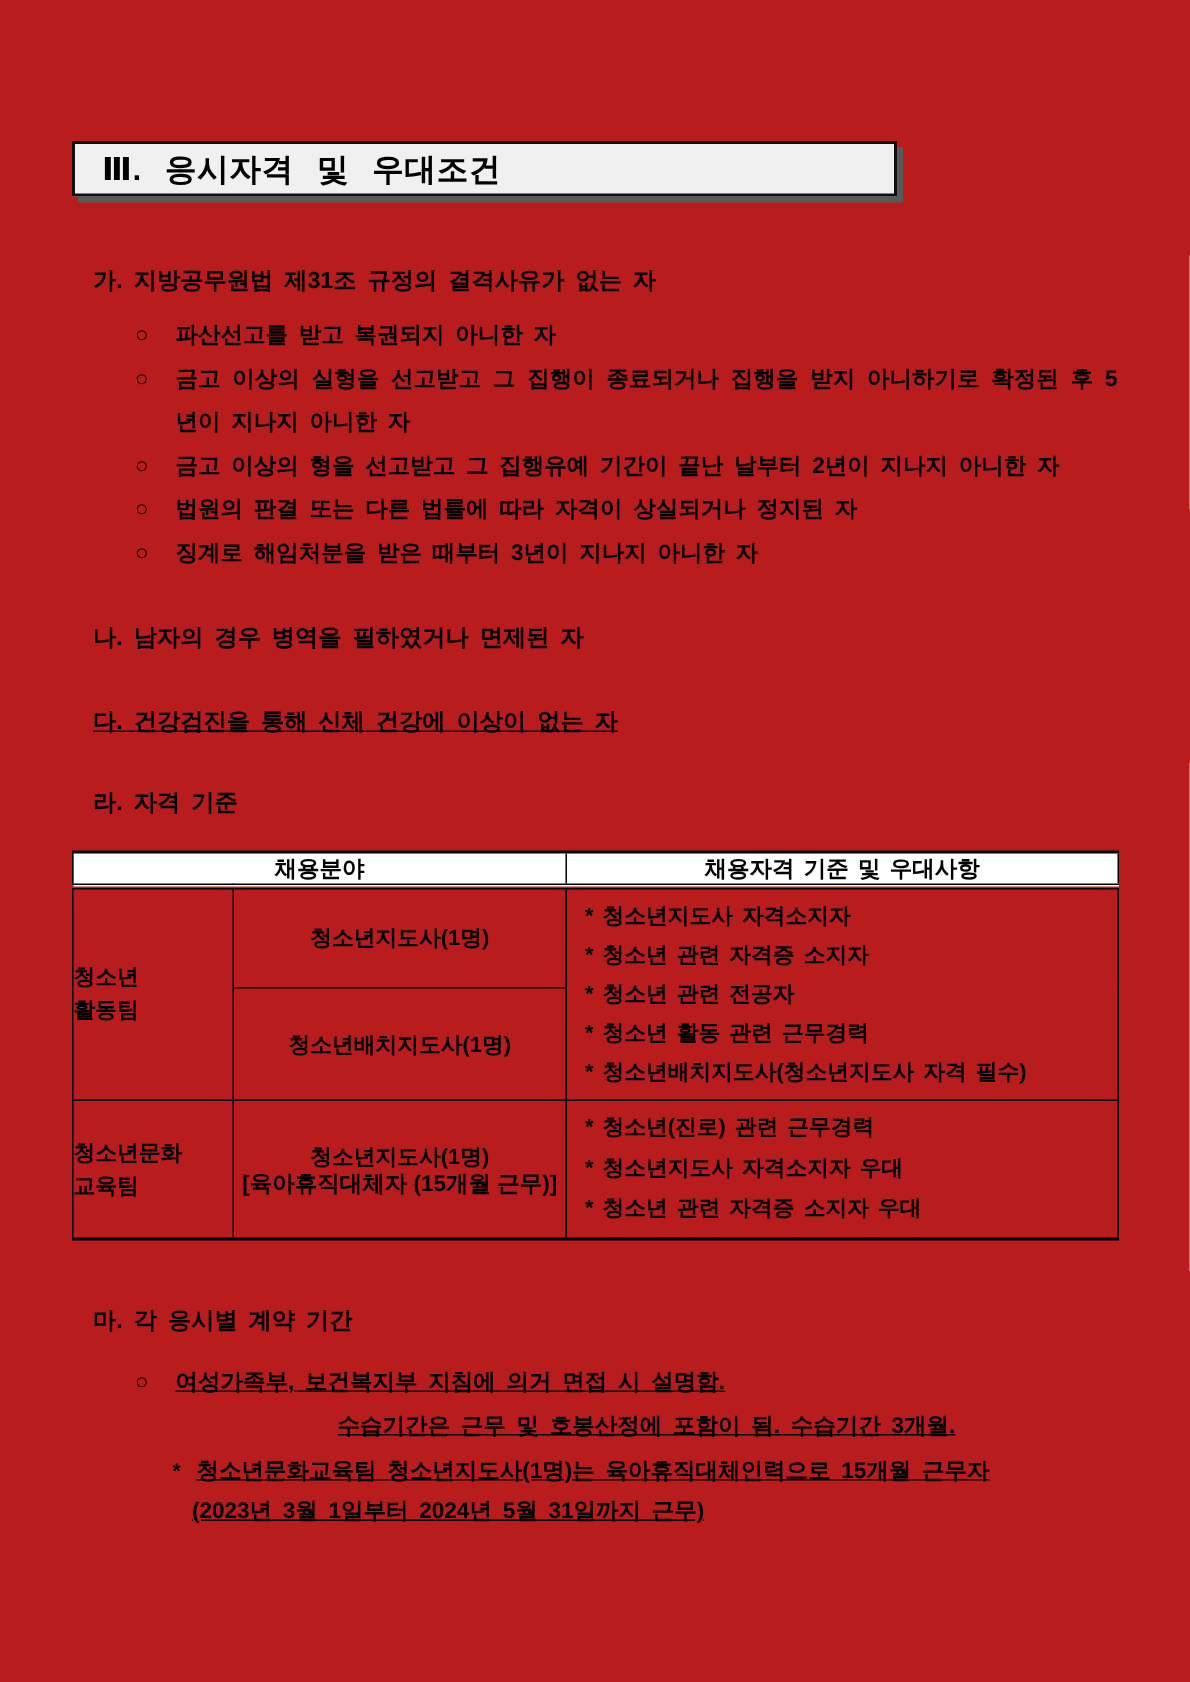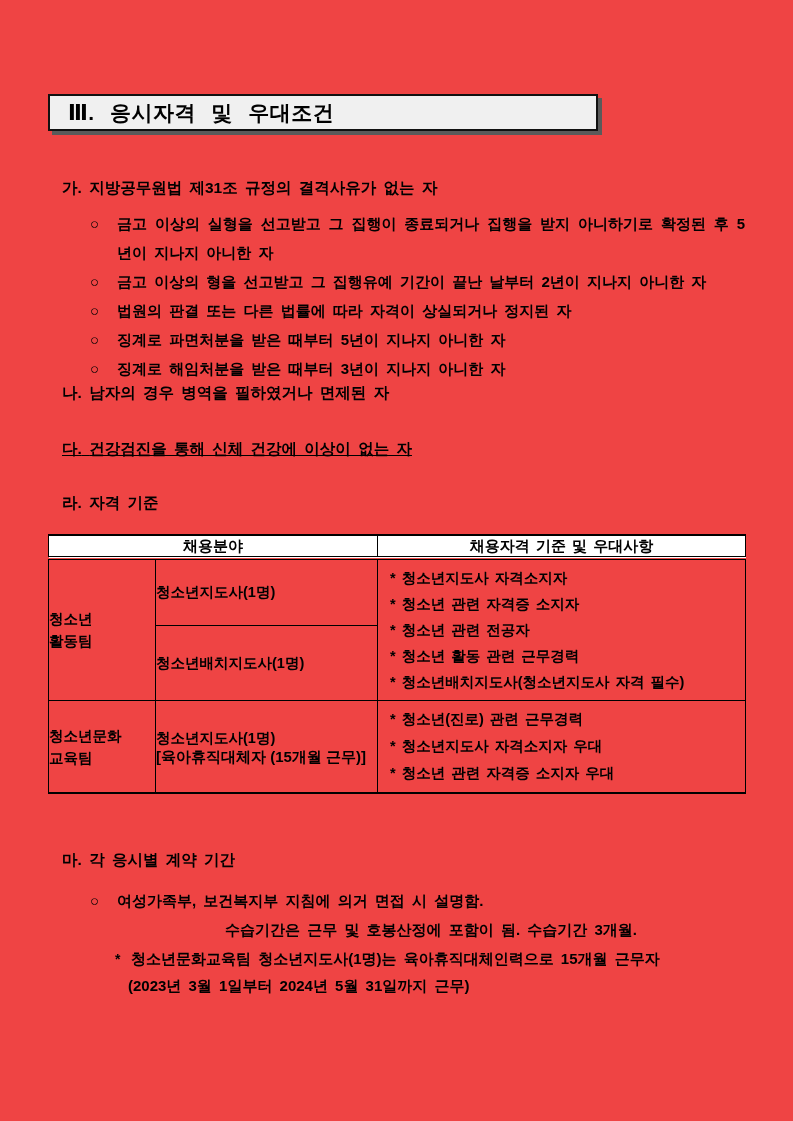--- a/index.html
+++ b/index.html
@@ -4,21 +4,21 @@
 <style>
   * { margin: 0; padding: 0; box-sizing: border-box; }
   html, body { background: #ffffff; }
   body {
     width: 793px; height: 1121px;
     font-family: "Liberation Sans", "DejaVu Sans", sans-serif;
     font-weight: 700; color: #000;
     font-size: 15px;
     overflow: hidden;
   }
-  .page { width: 793px; height: 1121px; position: relative; background: #ef4444; }
+  .page { width: 793px; height: 1121px; position: relative; background: #b91c1c; }
 
   
   .title-box {
     position: absolute; left: 48px; top: 94px;
     width: 550px; height: 37px;
     background: #f0f0f0;
     border: 2px solid #111;
     box-shadow: 4px 4px 0 0 #5a5a5a;
     display: flex; align-items: center;
     padding-left: 18px;
@@ -33,21 +33,21 @@
   }
   .sec-ga { margin-top: 18px; }
   .bullet-list { margin: 11px 48px 0 90px; width: 655px; }
   .bullet-item {
     padding-left: 27px; text-indent: -27px;
     line-height: 29px; word-spacing: 3px;
   }
   .bullet-item .bullet { display: inline-block; width: 27px; text-indent: 0; font-size: 15px; }
   .bullet-item.justify { text-align: justify; }
 
-  .sec-na { }
+  .sec-na { margin-top: 33px; }
   .sec-da { margin-top: 36px; text-decoration: underline; }
   .sec-ra { margin-top: 34px; }
 
   
   .qual-table {
     border-collapse: collapse; table-layout: fixed;
     width: 697px; margin: 21px 12px 0 48px;
     font-size: 14.5px;
   }
   .qual-table col.c-team { width: 107px; }
@@ -57,30 +57,30 @@
   .qual-table th {
     border-top: 2.5px solid #000;
     border-bottom: 4px double #000;
     height: 23px; text-align: center;
     font-size: 15px; word-spacing: 2px;
     background: #fff; font-weight: 700;
   }
   .qual-table tbody tr:last-child td { border-bottom: 2px solid #000; }
   .team-cell { vertical-align: middle; line-height: 22px; }
   .team-cell span { display: block; }
-  .pos-cell { vertical-align: middle; height: 59px; }
+  .pos-cell { text-align: center; vertical-align: middle; height: 59px; }
   .pos-cell.tall { height: 65px; }
   .pos-note { font-size: 15px; line-height: 15px; margin-top: 1px; }
   .crit-cell { vertical-align: middle; padding: 5px 4px 5px 12px; }
   .crit-line { line-height: 26px; word-spacing: 2px; }
   .row3 .crit-line { line-height: 27px; }
   .row3 .pos-cell { height: 73px; }
 
-  .sec-ma { margin-top: 56px; }
-  .ma-list { margin: 16px 48px 0 90px; width: 655px; }
+  .sec-ma { margin-top: 44px; }
+  .ma-list { margin: 16px 48px 0 90px; width: 655px; text-decoration: underline; }
   .ma-item { line-height: 29px; word-spacing: 3px; }
   .ma-item .bullet { display: inline-block; width: 27px; }
   .ma-plain { padding-left: 27px; text-align: center; }
   .ma-star { padding-left: 25px; line-height: 30px; }
   .ma-star .bullet { display: inline-block; width: 16px; font-size: 14px; }
   .ma-paren { padding-left: 38px; line-height: 24px; }
 </style>
 </head>
 <body>
 
@@ -90,24 +90,24 @@
     <span>Ⅲ. 응시자격 및 우대조건</span>
   </div>
 
   <div class="content">
 
     <div class="sec-head sec-ga">
       <span>가.</span>
       <span>지방공무원법 제31조 규정의 결격사유가 없는 자</span>
     </div>
     <div class="bullet-list">
+      <div class="bullet-item"><span class="bullet">○</span><span>파산선고를 받고 복권되지 아니한 자</span></div>
       <div class="bullet-item justify"><span class="bullet">○</span><span>금고 이상의 실형을 선고받고 그 집행이 종료되거나 집행을 받지 아니하기로 확정된 후 5년이 지나지 아니한 자</span></div>
       <div class="bullet-item"><span class="bullet">○</span><span>금고 이상의 형을 선고받고 그 집행유예 기간이 끝난 날부터 2년이 지나지 아니한 자</span></div>
       <div class="bullet-item"><span class="bullet">○</span><span>법원의 판결 또는 다른 법률에 따라 자격이 상실되거나 정지된 자</span></div>
-      <div class="bullet-item"><span class="bullet">○</span><span>징계로 파면처분을 받은 때부터 5년이 지나지 아니한 자</span></div>
       <div class="bullet-item"><span class="bullet">○</span><span>징계로 해임처분을 받은 때부터 3년이 지나지 아니한 자</span></div>
     </div>
 
     <div class="sec-head sec-na">
       <span>나.</span>
       <span>남자의 경우 병역을 필하였거나 면제된 자</span>
     </div>
 
     <div class="sec-head sec-da">
       <span>다.</span>

